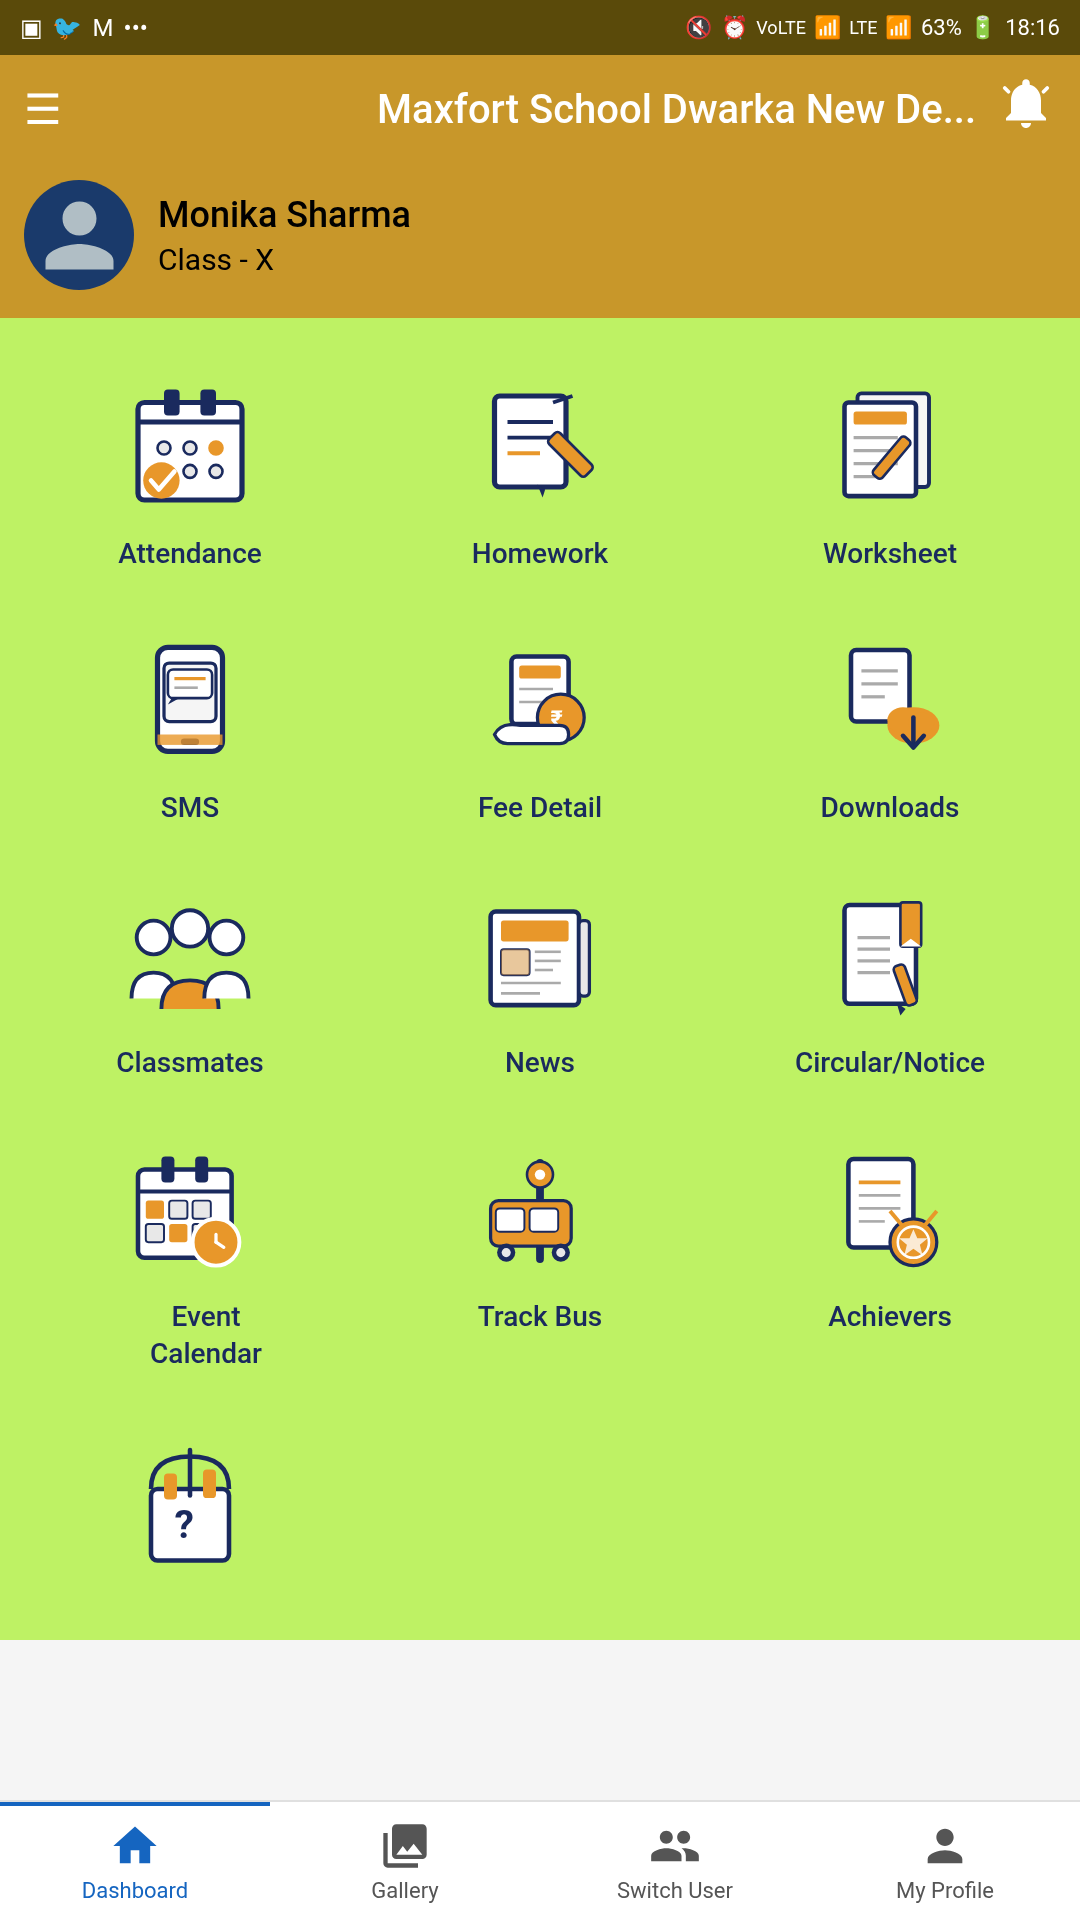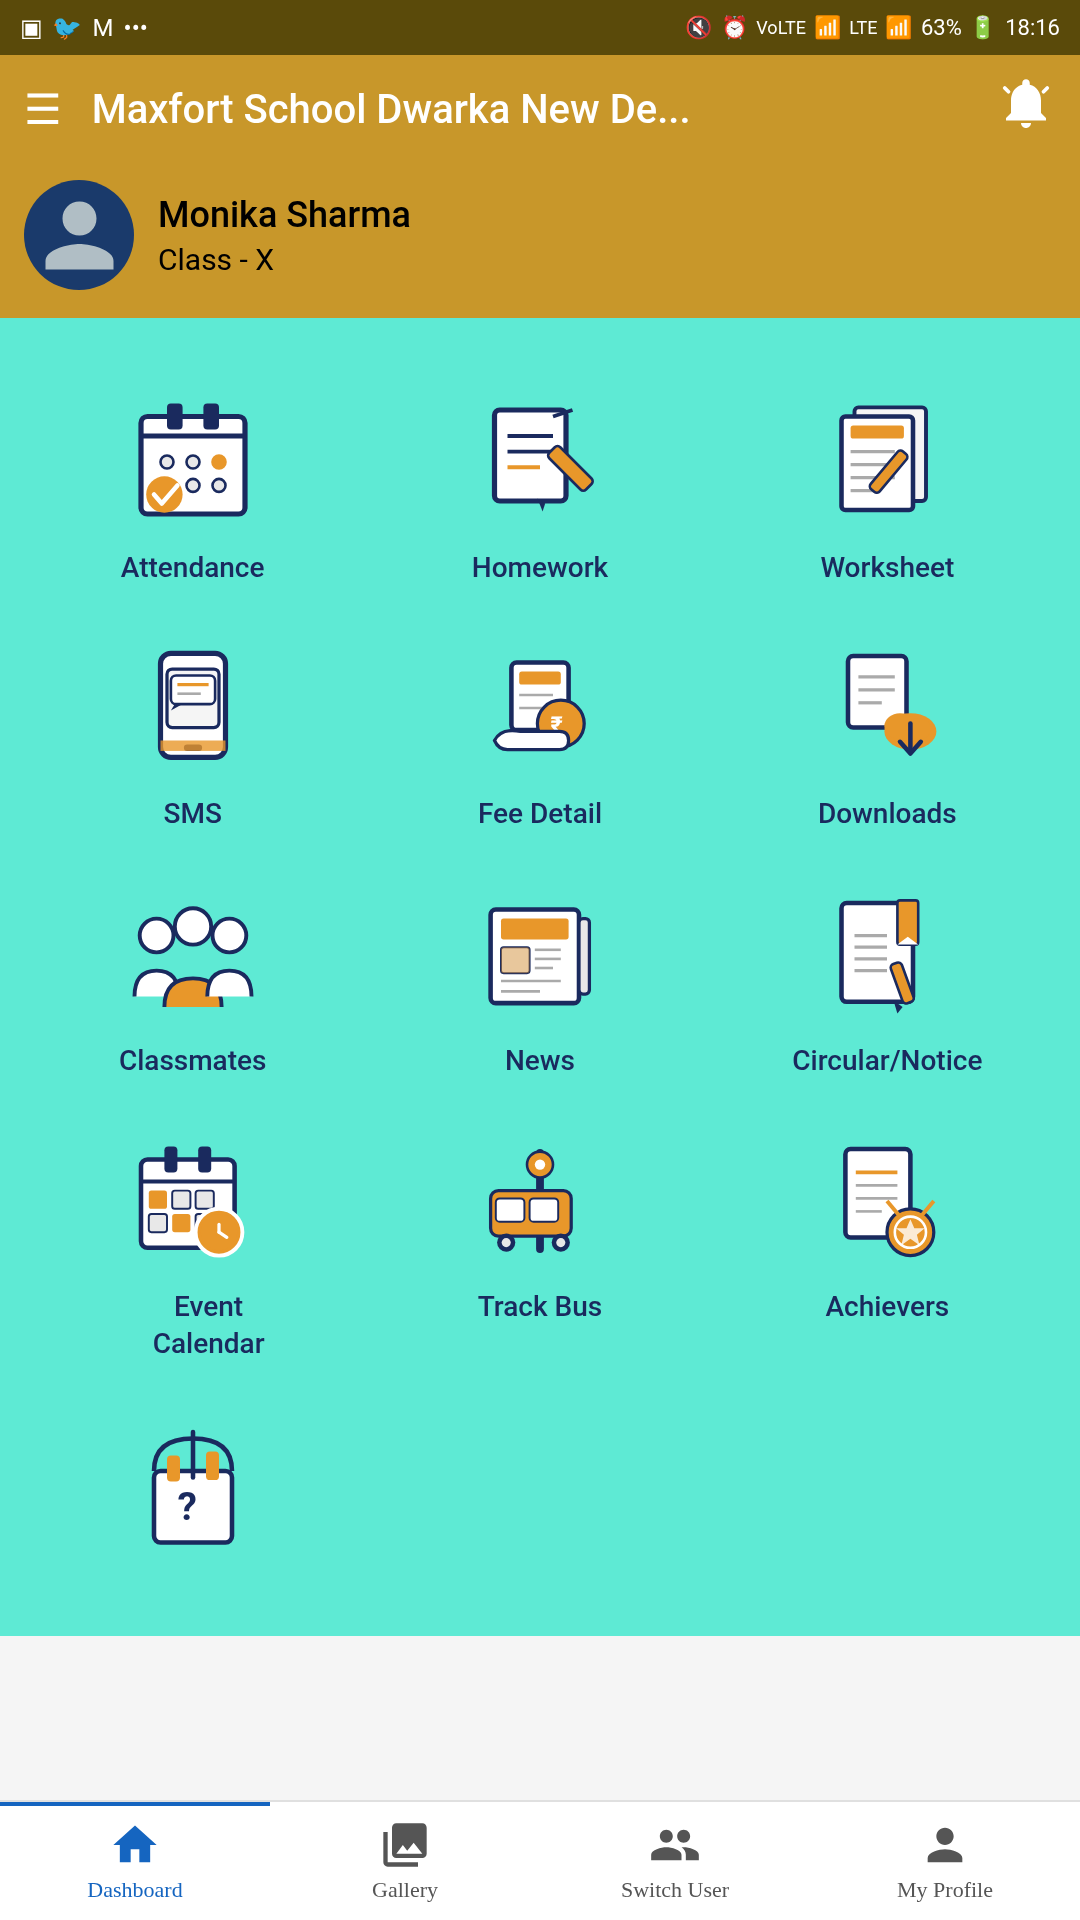--- a/index.html
+++ b/index.html
@@ -47,20 +47,21 @@
       color: white;
       font-size: 42px;
       cursor: pointer;
       margin-right: 10px;
     }
     .header-title {
       color: white;
       font-size: 40px;
       font-weight: 500;
       flex: 1;
+      text-align: right;
     }
     .bell-icon {
       color: white;
       font-size: 52px;
       cursor: pointer;
     }
 
     
     .user-info {
       background: #c8972a;
@@ -94,25 +95,25 @@
       font-weight: 500;
     }
     .user-class {
       color: #000000;
       font-size: 30px;
       margin-top: 6px;
     }
 
     
     .grid-container {
-      background: #5eead4;
-      padding: 44px 20px;
+      background: #bef264;
+      padding: 30px 20px;
       display: grid;
       grid-template-columns: repeat(3, 1fr);
-      gap: 2px;
+      gap: 10px;
     }
 
     .grid-item {
       display: flex;
       flex-direction: column;
       align-items: center;
       justify-content: flex-start;
       padding: 30px 10px 20px;
       cursor: pointer;
       border-radius: 8px;
@@ -157,21 +158,20 @@
       cursor: pointer;
       gap: 6px;
     }
     .nav-item svg {
       width: 52px;
       height: 52px;
     }
     .nav-label {
       font-size: 22px;
       color: #555;
-      font-family: Liberation Serif, serif;
     }
     .nav-item.active .nav-label {
       color: #1565c0;
     }
     .nav-item.active svg {
       fill: #1565c0;
     }
     .nav-divider {
       position: absolute;
       top: 0;

